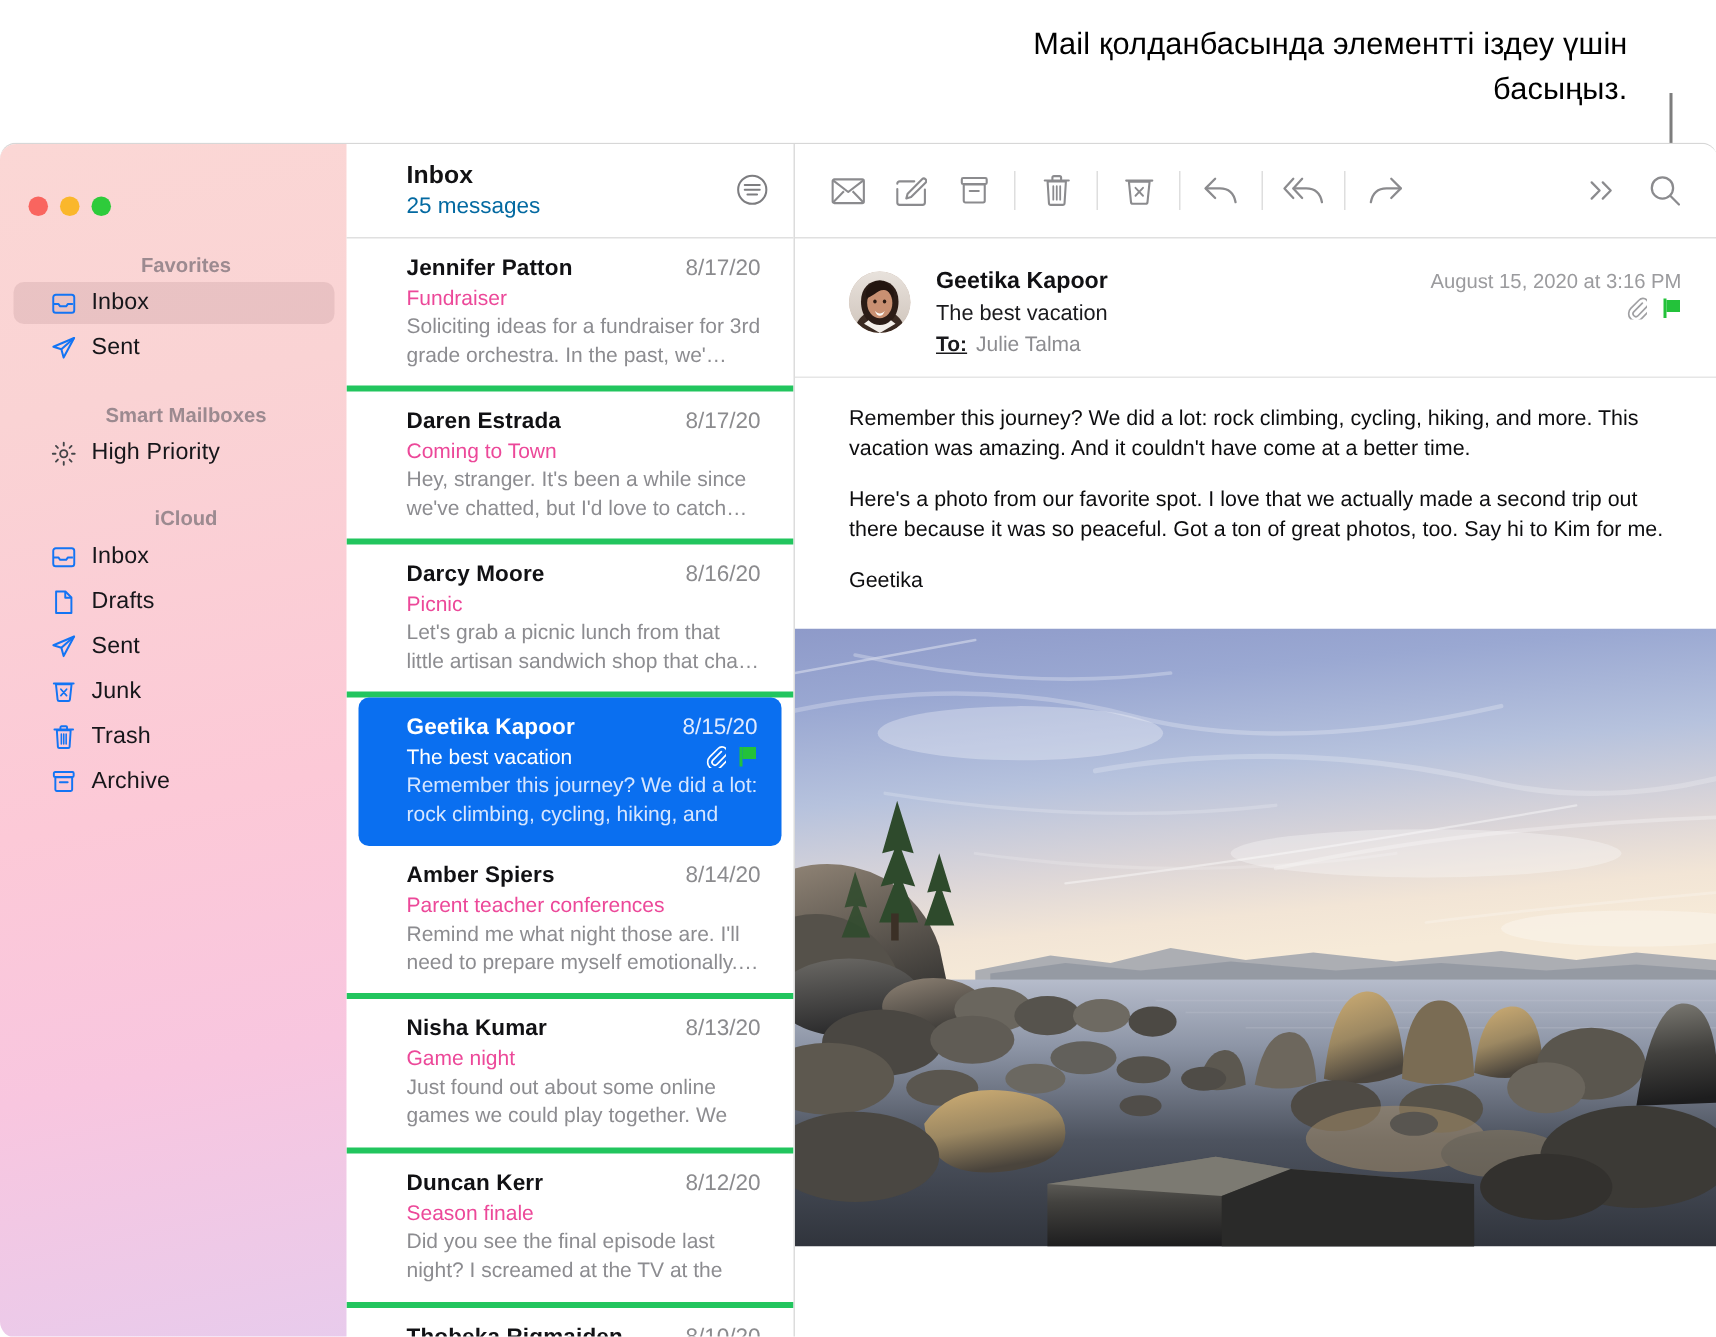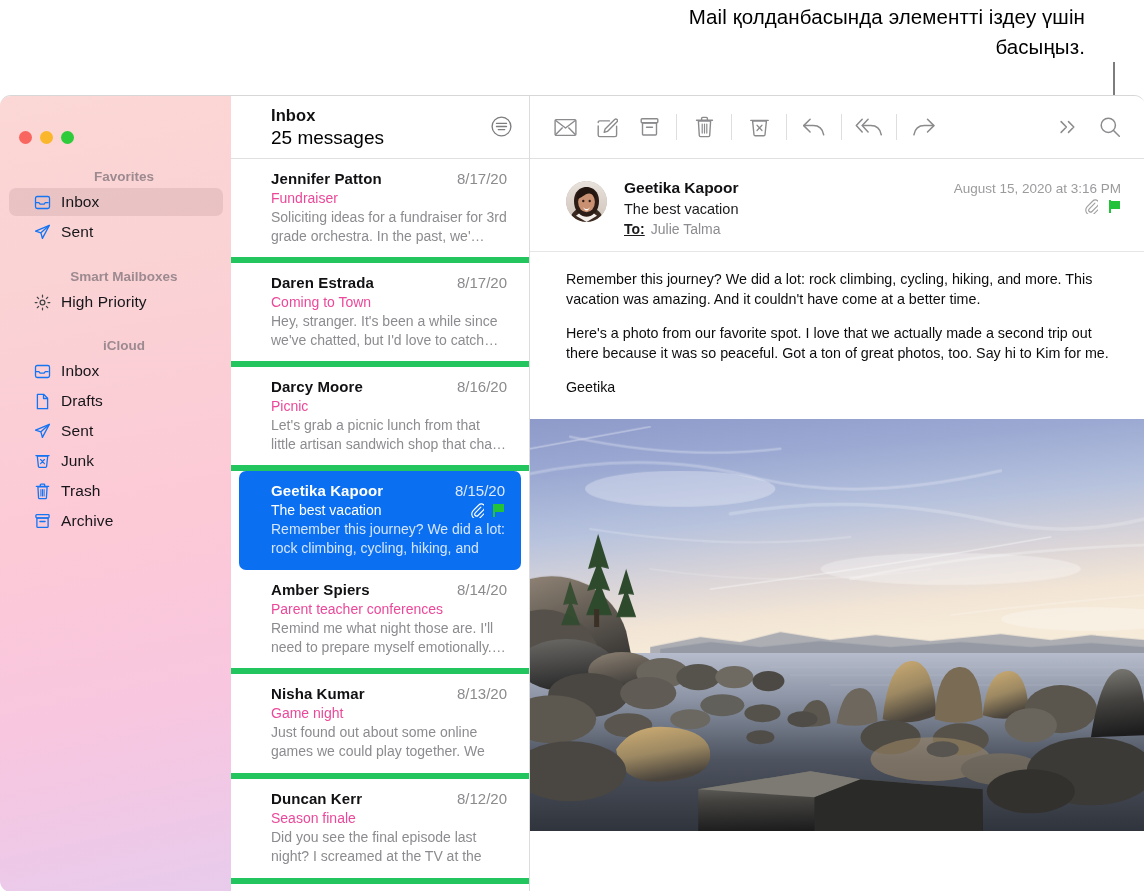--- a/index.html
+++ b/index.html
@@ -7,21 +7,21 @@
     width: 1144px; height: 891px;
     background: #ffffff;
     font-family: "Liberation Sans", sans-serif;
     overflow: hidden;
   }
   #root { position: relative; width: 1144px; height: 891px; background: #fff; }
 
   
   .callout {
     position: absolute;
-    top: 2px; left: 640px;
+    top: 15px; left: 640px;
     width: 445px;
     text-align: right;
     font-size: 20.5px;
     line-height: 30px;
     color: #000;
     letter-spacing: 0.1px;
   }
   .leader-line {
     position: absolute;
     left: 1113px; top: 62px;
@@ -121,33 +121,33 @@
   }
   .ml-header {
     height: 63px;
     border-bottom: 1px solid #e0e0e0;
     display: flex;
     align-items: center;
     padding: 0 16px 0 40px;
     position: relative;
   }
   .ml-title { font-size: 16.5px; font-weight: 700; color: #121214; letter-spacing: .1px; }
-  .ml-sub { font-size: 19px; color: #000000; margin-top: 2px; }
+  .ml-sub { font-size: 15px; color: #0369a1; margin-top: 2px; }
   .ml-titlewrap { display: flex; flex-direction: column; }
   .filter-btn {
     position: absolute; right: 15px; top: 17px;
     width: 26px; height: 26px;
     display: flex; align-items: center; justify-content: center;
   }
   .ml-rows { flex: 1; overflow: hidden; }
 
   .mrow {
     position: relative;
     padding: 11px 22px 12px 40px;
-    border-bottom: 6px solid #22c55e;
+    border-bottom: 4px solid #22c55e;
     margin: 0 0 0 0;
   }
   .mrow .line1 { display: flex; justify-content: space-between; align-items: baseline; }
   .mrow .from { font-size: 15px; font-weight: 700; color: #111114; letter-spacing: .1px; }
   .mrow .date { font-size: 15px; color: #8b8b8e; white-space: nowrap; margin-left: 8px; }
   .mrow .line2 { display: flex; justify-content: space-between; align-items: center; margin-top: 3px; }
   .mrow .subject { font-size: 14px; color: #ec4899; }
   .mrow .marks { display: flex; align-items: center; gap: 9px; }
   .mrow .preview {
     font-size: 14px; color: #8c8c90; line-height: 18.5px;

